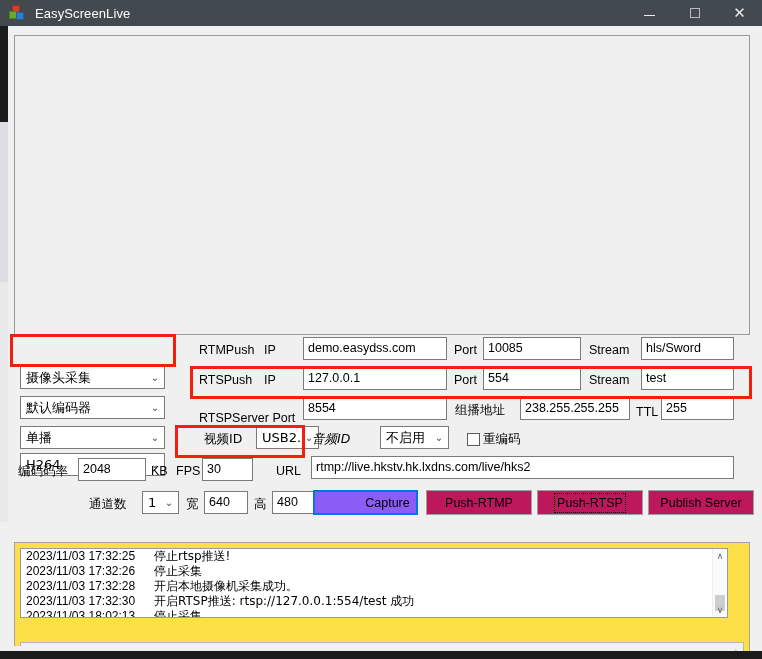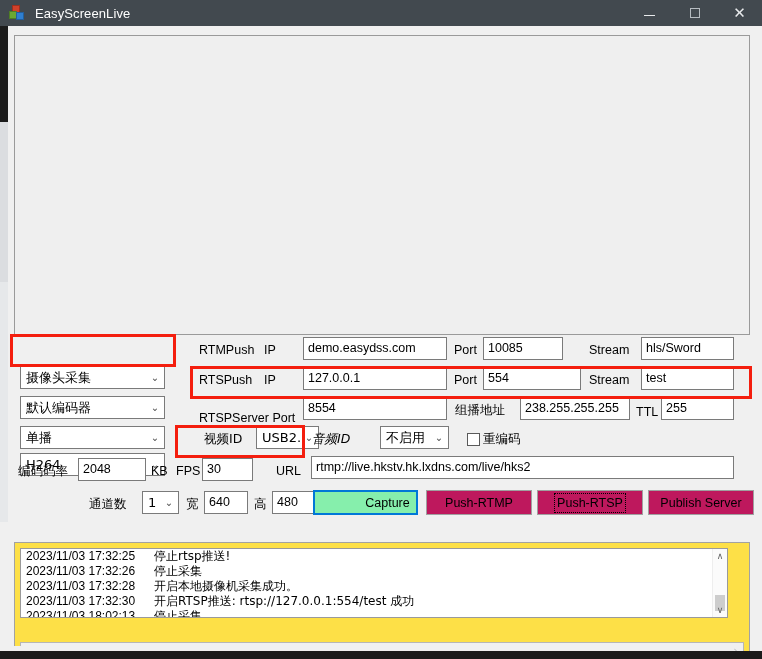--- a/index.html
+++ b/index.html
@@ -185,21 +185,21 @@
     height: 25px;
     display: flex;
     align-items: center;
     justify-content: center;
     font-size: 12.5px;
     color: #000;
     font-family: "Liberation Sans", sans-serif;
   }
   .btn.primary {
     border: 2px solid #0078d7;
-    background: #86efac;
+    background: #8b5cf6;
     padding-left: 44px;
   }
   .btn.focused > span {
     outline: 1px dotted #000;
     outline-offset: 2px;
   }
   .chk {
     position: absolute;
     display: flex;
     align-items: center;
@@ -341,21 +341,21 @@
     </div>
     <div class="combo" style="left:12px; top:427px; width:145px;">
       <span class="cval">H264</span>
       <span class="carrow">⌄</span>
     </div>
 
     <div class="lbl" style="left:191px; top:317px;">RTMPush</div>
     <div class="lbl" style="left:256px; top:317px;">IP</div>
     <div class="txt" style="left:295px; top:311px; width:144px;">demo.easydss.com</div>
     <div class="lbl" style="left:446px; top:317px;">Port</div>
-    <div class="txt" style="left:475px; top:311px; width:80px;">10085</div>
+    <div class="txt" style="left:475px; top:311px; width:98px;">10085</div>
     <div class="lbl" style="left:581px; top:317px;">Stream</div>
     <div class="txt" style="left:633px; top:311px; width:93px;">hls/Sword</div>
 
     <div class="lbl" style="left:191px; top:347px;">RTSPush</div>
     <div class="lbl" style="left:256px; top:347px;">IP</div>
     <div class="txt" style="left:295px; top:341px; width:144px;">127.0.0.1</div>
     <div class="lbl" style="left:446px; top:347px;">Port</div>
     <div class="txt" style="left:475px; top:341px; width:98px;">554</div>
     <div class="lbl" style="left:581px; top:347px;">Stream</div>
     <div class="txt" style="left:633px; top:341px; width:93px;">test</div>

